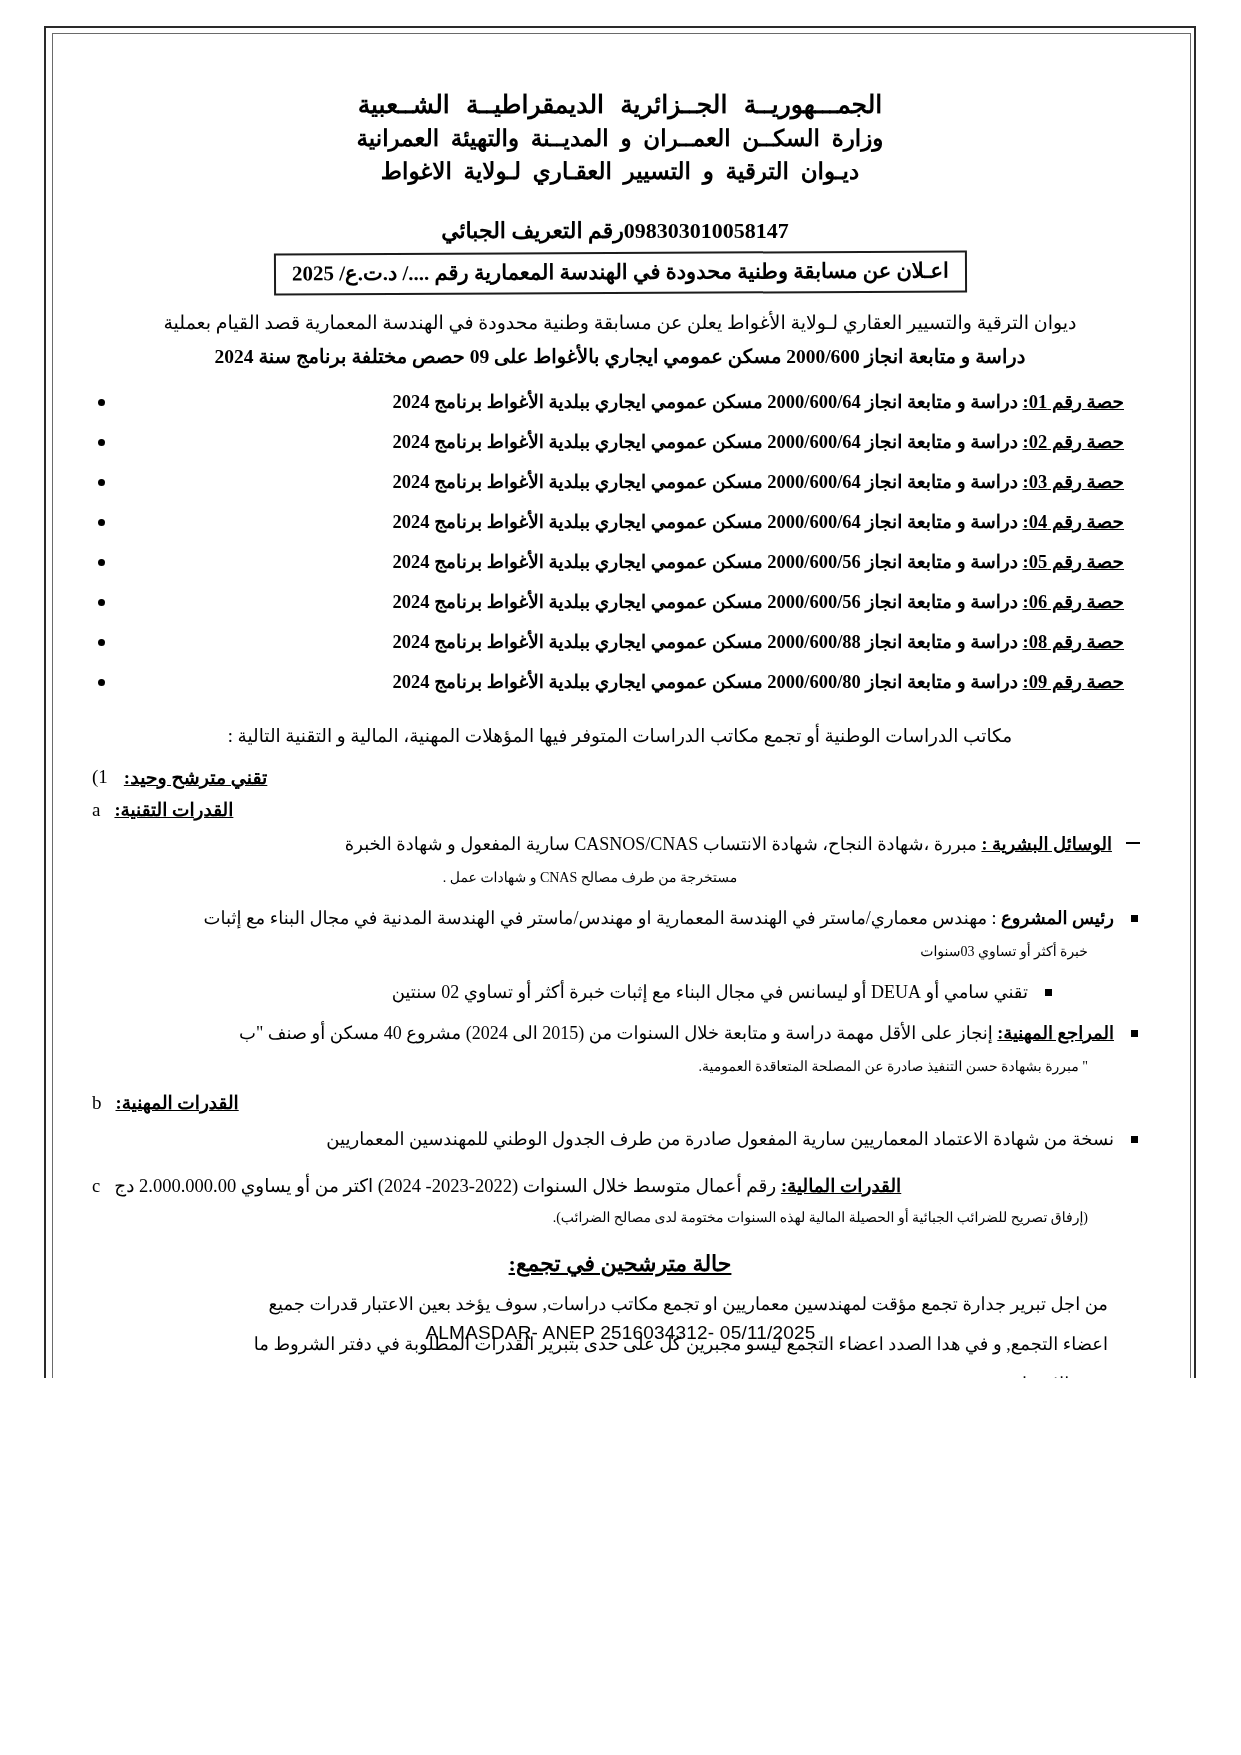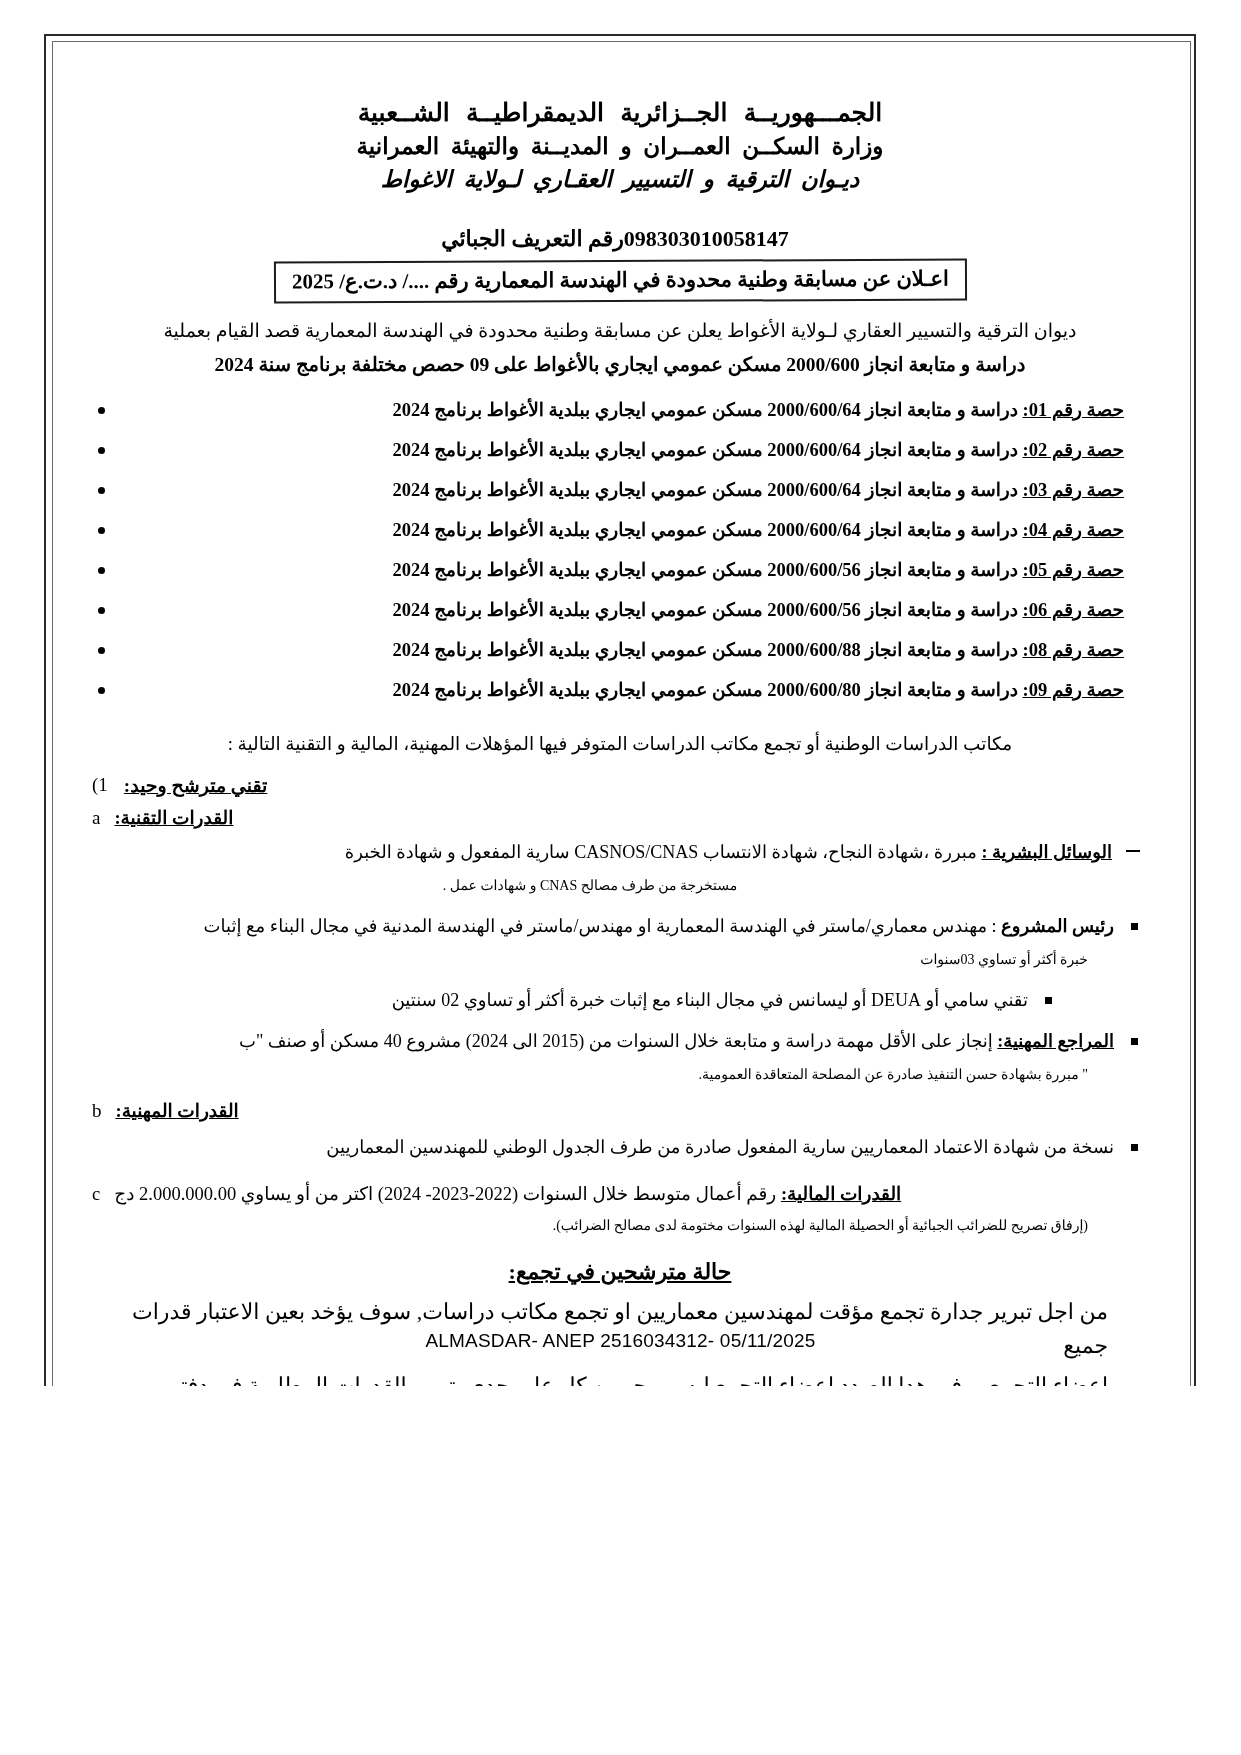--- a/index.html
+++ b/index.html
@@ -8,21 +8,21 @@
     background: #ffffff;
   }
   body {
     font-family: "Liberation Serif", "DejaVu Serif", serif;
     color: #000000;
   }
   .page {
     position: relative;
     width: 1241px;
     height: 1378px;
-    margin: 8px auto;
+    margin: 0 auto;
     background: #ffffff;
     overflow: hidden;
     box-sizing: border-box;
   }
   
   .scan-frame {
     position: absolute;
     left: 44px;
     top: 26px;
     width: 1152px;
@@ -61,21 +61,20 @@
   }
   .hdr-line2 {
     font-size: 23px;
     line-height: 33px;
     word-spacing: 6px;
   }
   .hdr-line3 {
     font-size: 23px;
     line-height: 33px;
     word-spacing: 6px;
-    font-style: italic;
   }
   .fiscal-id {
     text-align: center;
     font-weight: bold;
     font-size: 22px;
     margin-top: 30px;
     margin-bottom: 8px;
     direction: rtl;
   }
   .fiscal-id .num {
@@ -271,21 +270,21 @@
 
   .heading-u {
     font-size: 22px;
     font-weight: bold;
     text-decoration: underline;
     text-align: center;
     margin: 18px 0 10px 0;
   }
 
   .final-para {
-    font-size: 22px;
+    font-size: 18px;
     line-height: 34px;
     text-align: right;
     margin: 6px 0;
     padding: 0 40px;
   }
   .final-para.c {
     text-align: center;
   }
 
   

